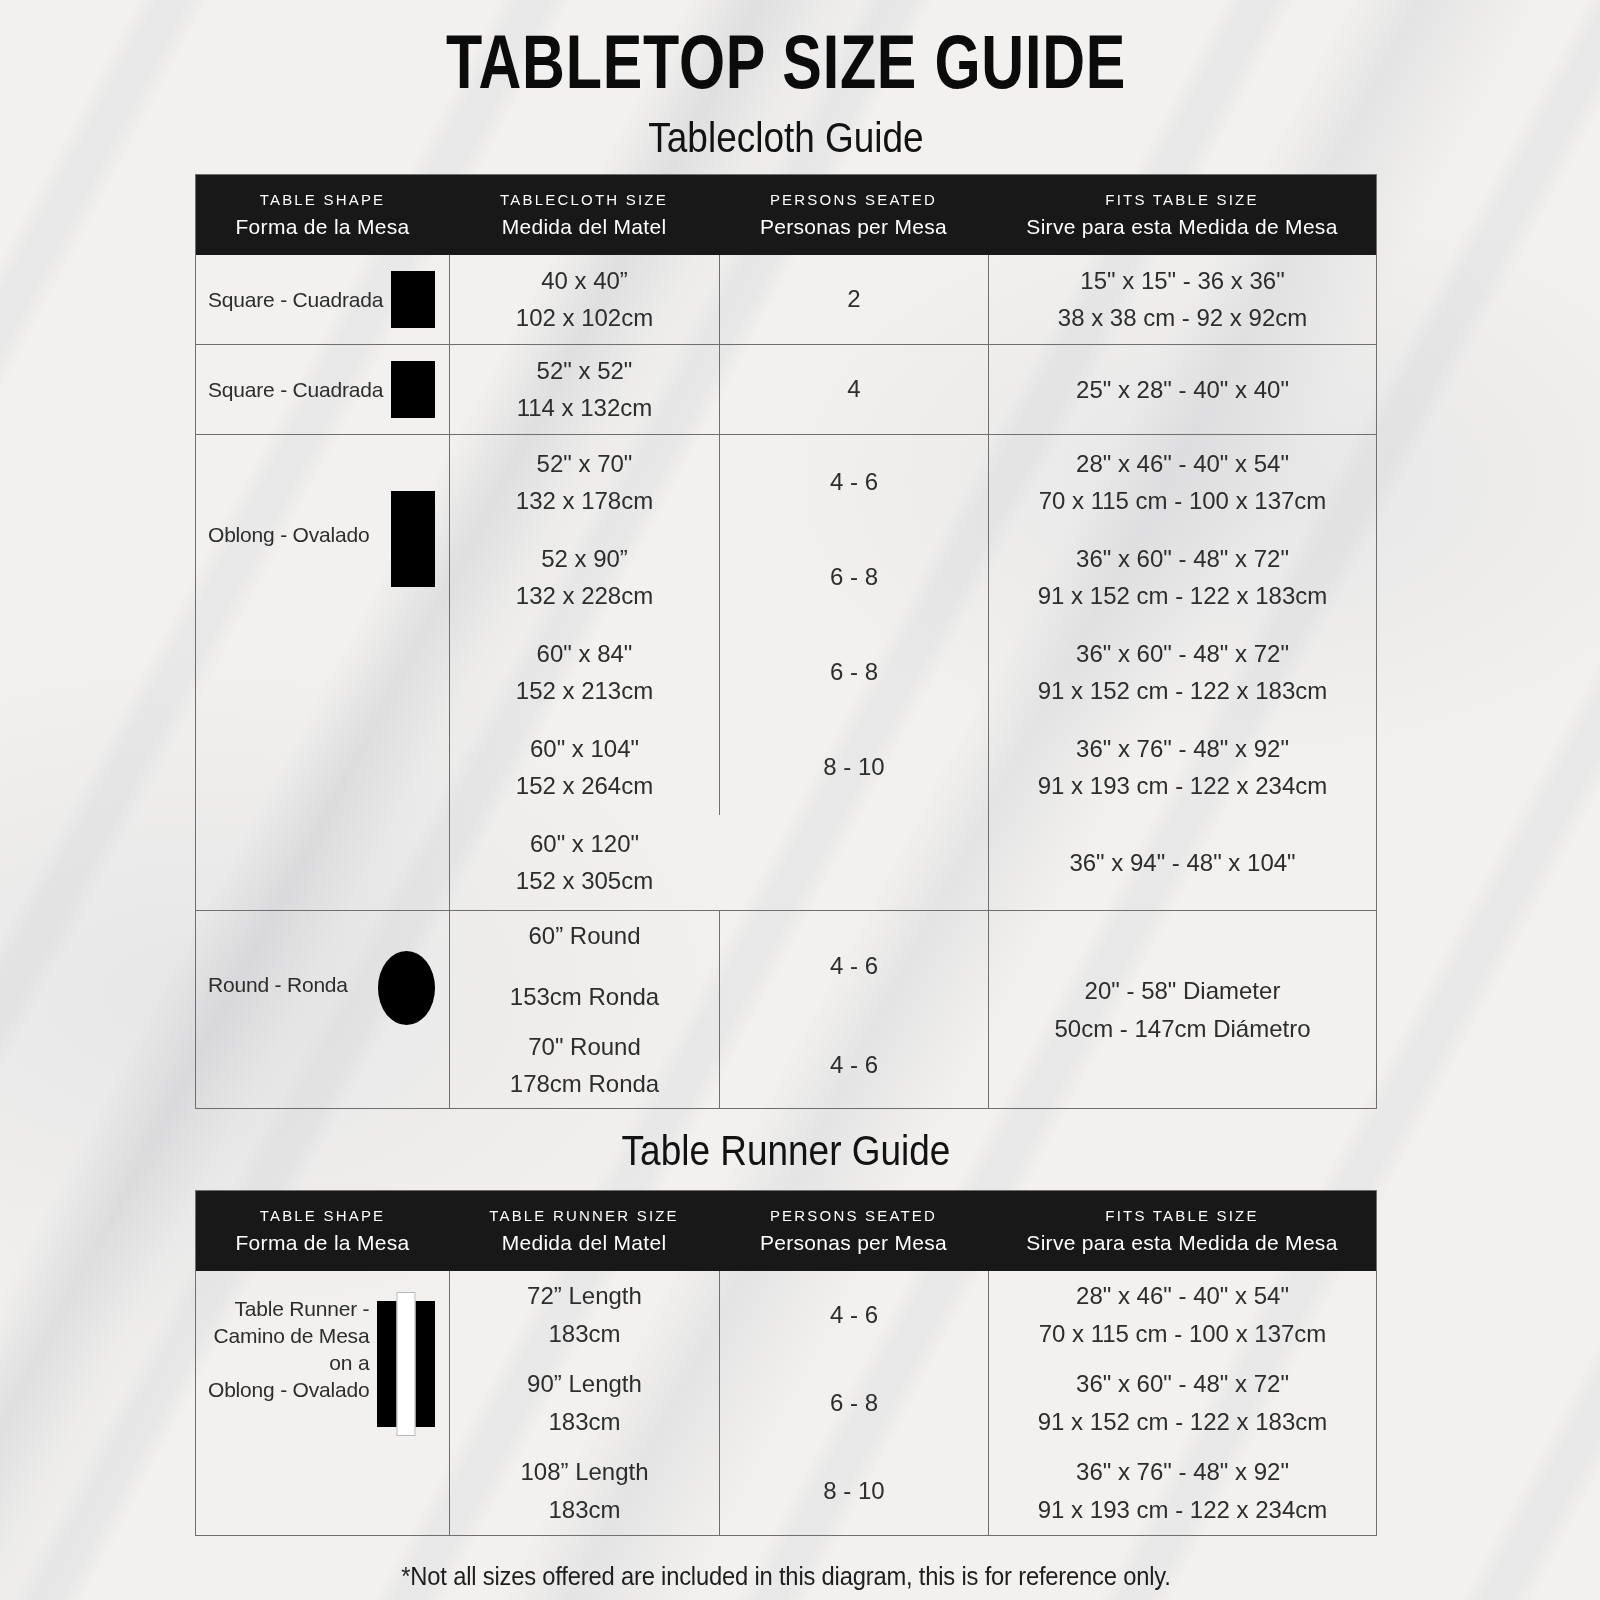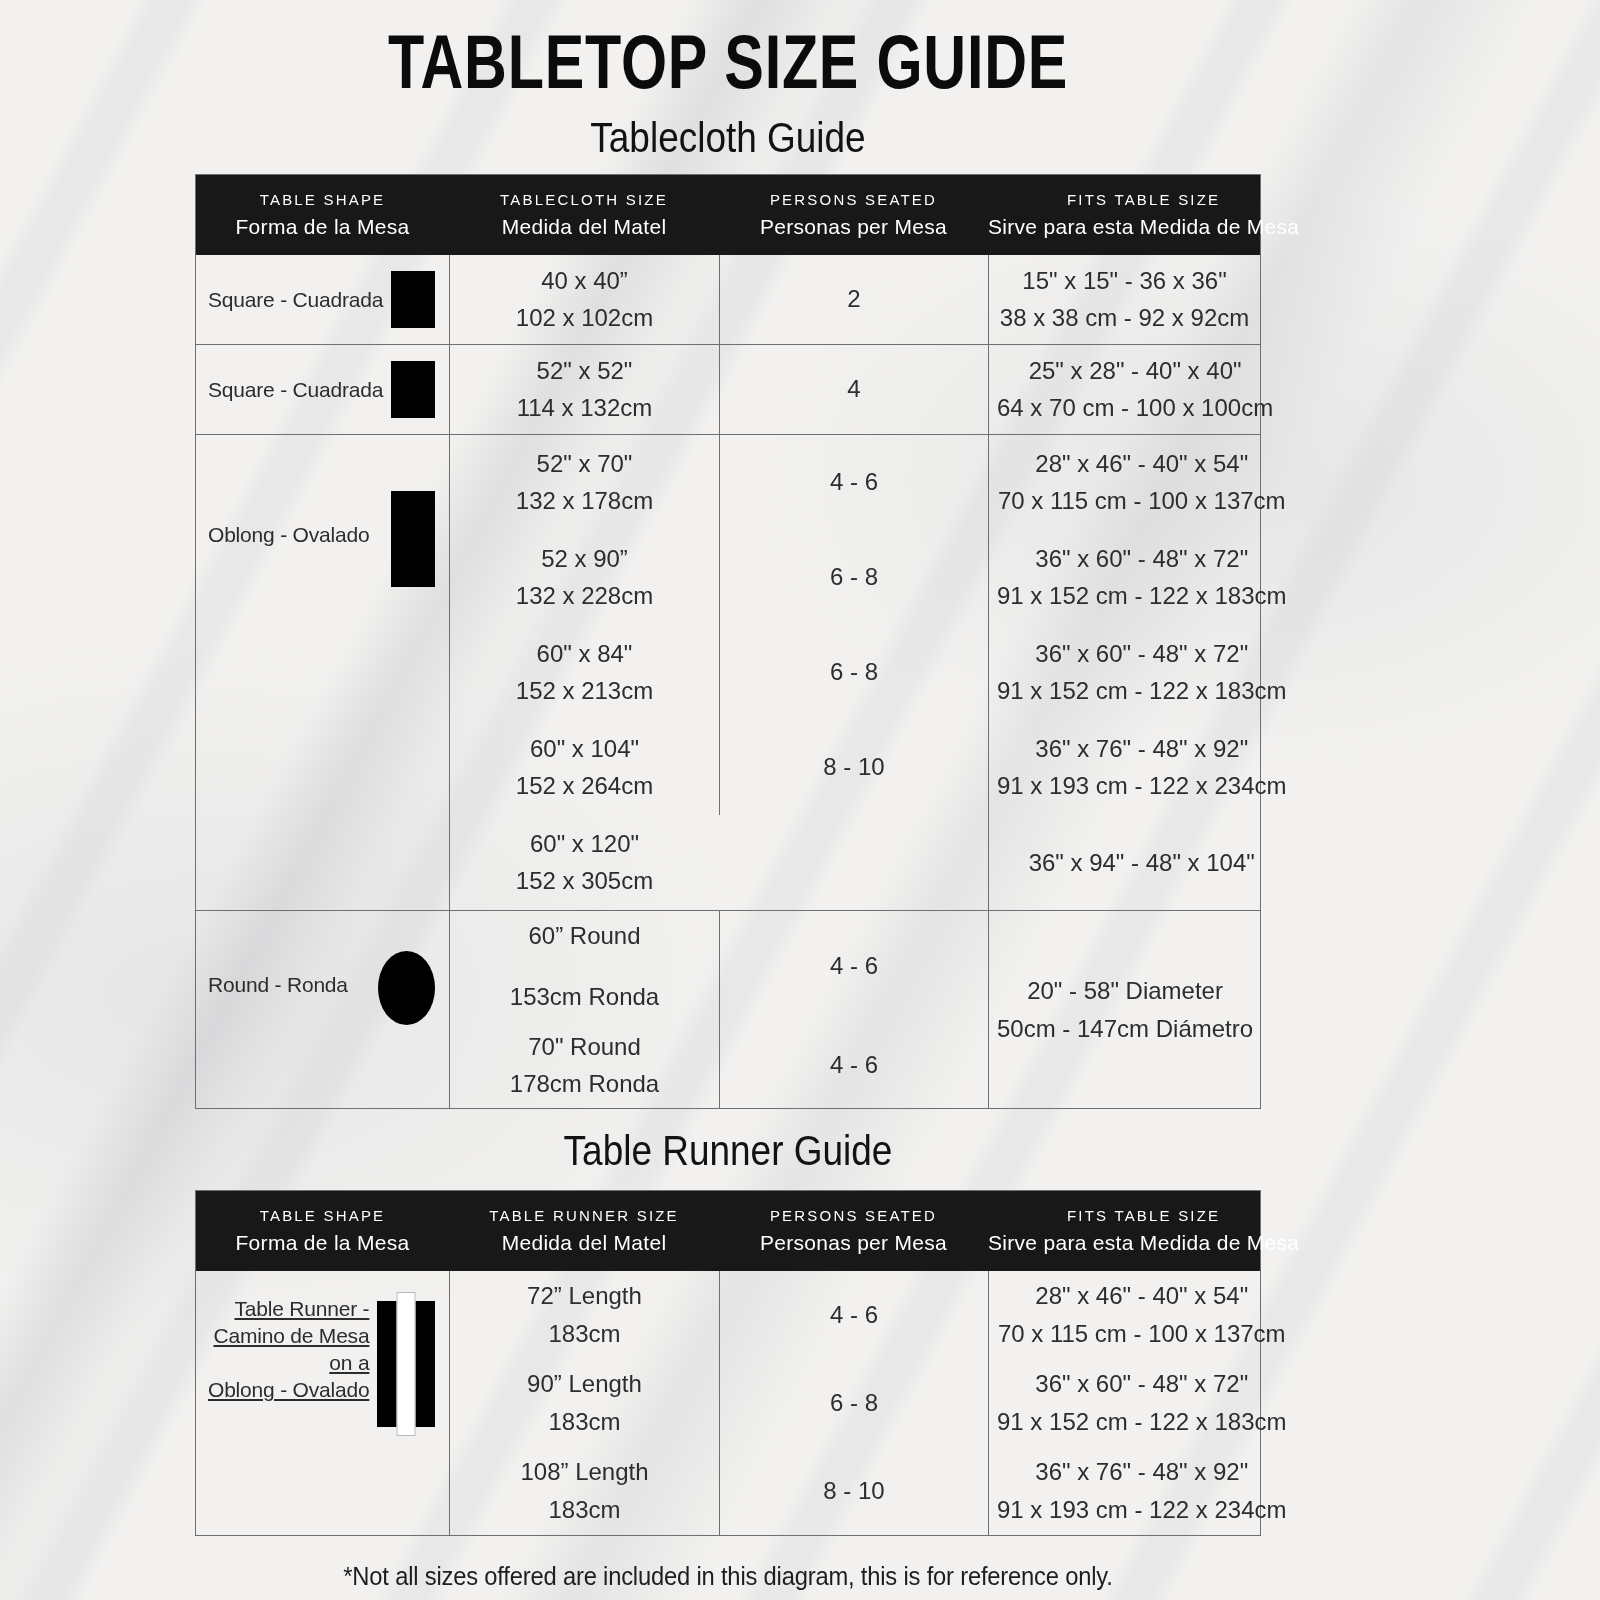--- a/index.html
+++ b/index.html
@@ -17,21 +17,21 @@
     overflow:hidden;
     background-color:#f2f1ef;
     background-image:
       linear-gradient(118deg, transparent 28%, rgba(158,160,170,.22) 31%, rgba(190,192,198,.10) 34%, transparent 38%),
       linear-gradient(118deg, transparent 55%, rgba(168,170,180,.18) 58%, transparent 63%),
       radial-gradient(700px 420px at 78% 30%, rgba(198,198,206,.25), transparent 70%),
       radial-gradient(800px 500px at 12% 62%, rgba(203,203,210,.28), transparent 70%),
       repeating-linear-gradient(118deg, rgba(178,180,190,0) 0px, rgba(178,180,190,0) 120px, rgba(178,180,190,.14) 140px, rgba(178,180,190,.14) 165px, rgba(178,180,190,0) 185px, rgba(178,180,190,0) 320px);
   }
   .page{width:1600px;height:1600px;padding-top:20px}
-  .content{width:1066px;margin-left:195px}
+  .content{width:1182px;margin-left:195px}
   .main-title{
     font-size:76px;font-weight:700;letter-spacing:1px;line-height:1.1;
     text-align:center;color:#0b0b0b;transform:scaleX(.78);
   }
   .guide-title{
     font-size:42px;font-weight:400;line-height:1.15;text-align:center;color:#121212;
     transform:scaleX(.88);margin-top:10px;margin-bottom:12px;
   }
   .guide-title.runner{margin-top:18px;margin-bottom:14px}
   .guide{border:1px solid var(--grid)}
@@ -135,21 +135,20 @@
               </div>
               <div class="shape-icon icon-square"></div>
             </div>
             <div class="cell size-cell" style="grid-area: 1 / 2;">
               <div class="cell-line">52" x 52"</div>
               <div class="cell-line">114 x 132cm</div>
             </div>
             <div class="cell persons-cell" style="grid-area: 1 / 3;">4</div>
             <div class="cell fits-cell" style="grid-area: 1 / 4;">
               <div class="cell-line">25" x 28" - 40" x 40"</div>
-              <div class="cell-line">64 x 70 cm - 100 x 100cm</div>
             </div>
           </div>
           <div class="gsection rows-5">
             <div class="cell shape-cell align-top" style="grid-area: 1 / 1 / span 5;">
               <div class="shape-label">
                 <div class="shape-label-line">Oblong - Ovalado</div>
               </div>
               <div class="shape-icon icon-oblong"></div>
             </div>
             <div class="cell size-cell" style="grid-area: 1 / 2;">
@@ -236,21 +235,21 @@
             <div class="head-cell">
               <div class="head-en">PERSONS SEATED</div>
               <div class="head-es">Personas per Mesa</div>
             </div>
             <div class="head-cell">
               <div class="head-en">FITS TABLE SIZE</div>
               <div class="head-es">Sirve para esta Medida de Mesa</div>
             </div>
           </div>
           <div class="gsection rows-3">
-            <div class="cell shape-cell align-top" style="grid-area: 1 / 1 / span 3; text-decoration: underline;">
+            <div class="cell shape-cell align-top" style="grid-area: 1 / 1 / span 3;">
               <div class="shape-label">
                 <div class="shape-label-line">Table Runner -</div>
                 <div class="shape-label-line">Camino de Mesa</div>
                 <div class="shape-label-line">on a</div>
                 <div class="shape-label-line">Oblong - Ovalado</div>
               </div>
               <div class="shape-icon icon-runner">
                 <div class="runner-stripe"></div>
               </div>
             </div>

